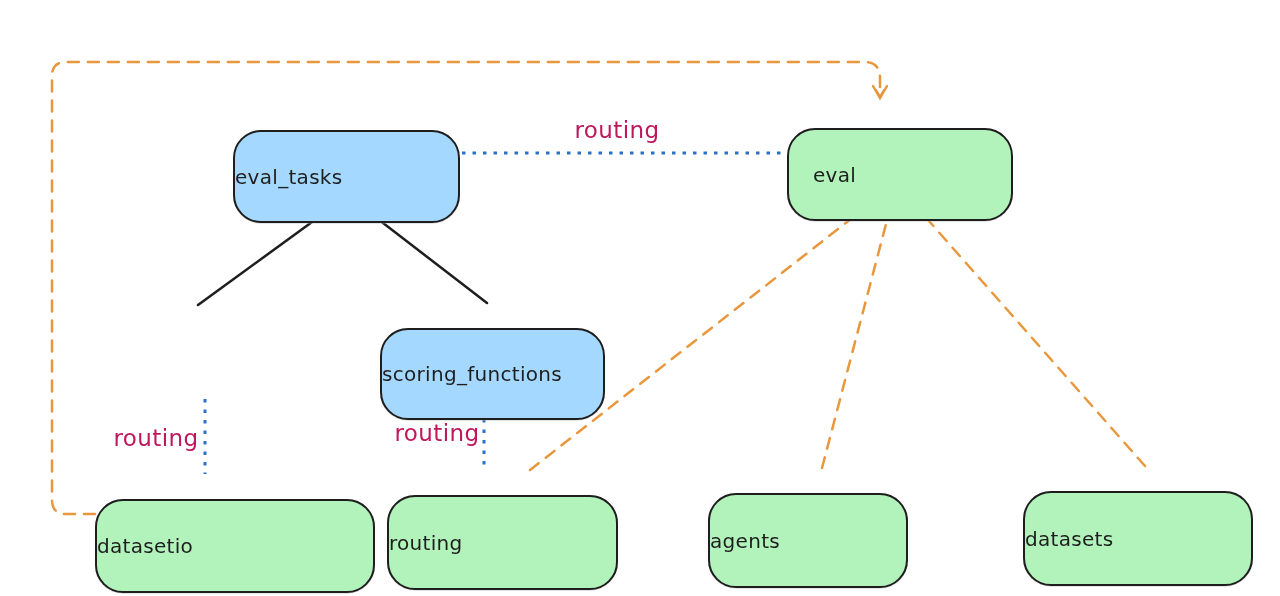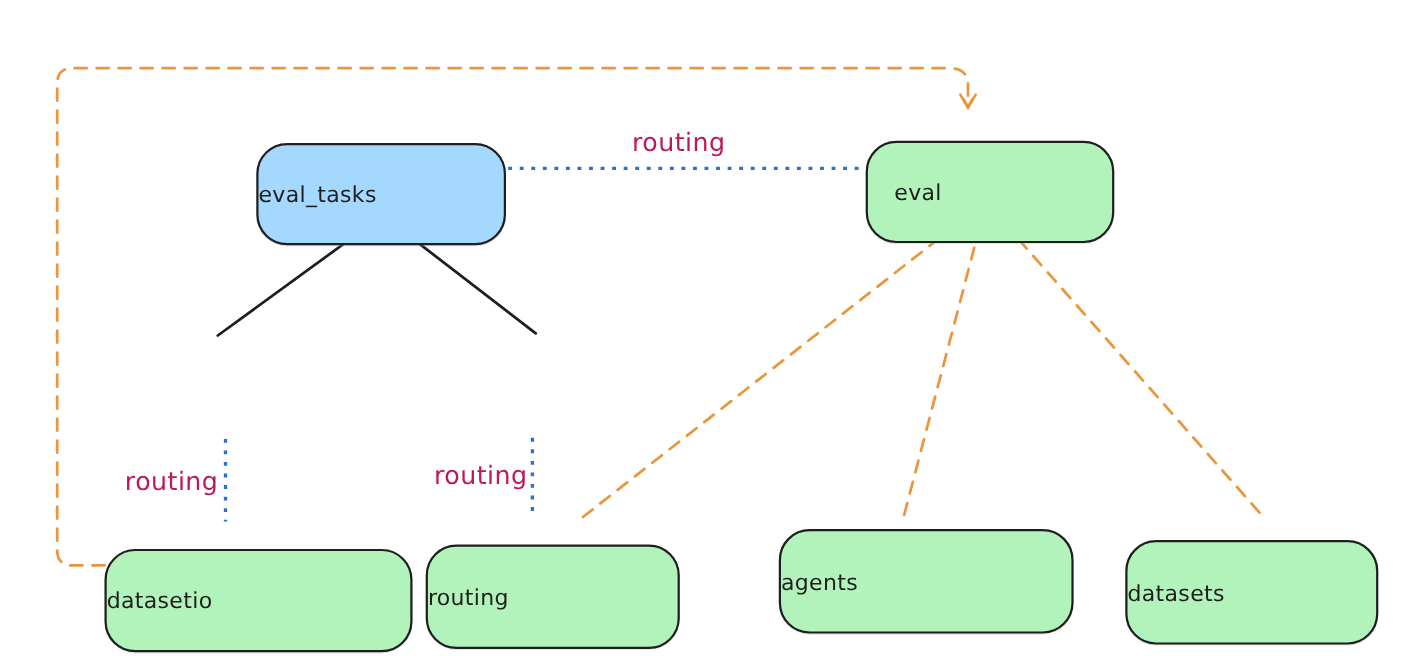--- a/index.html
+++ b/index.html
@@ -75,25 +75,28 @@
     </svg>
 <div class="edge-label" style="left: 617px; top: 130px;">routing</div>
     <div class="edge-label" style="left: 156px; top: 438px;">routing</div>
     <div class="edge-label" style="left: 437px; top: 433px;">routing</div>
     <div class="node" style="left: 233px; top: 107px; width: 227px; height: 93px; background: rgb(165, 216, 255);">
       <span>eval_tasks</span>
     </div>
     <div class="node" style="left: 787px; top: 105px; width: 226px; height: 93px; background: rgb(178, 242, 187); padding-left: 24px;">
       <span>eval</span>
     </div>
+    <div class="node" style="left: 380px; top: 305px; width: 225px; height: 92px; background: rgb(165, 216, 255);">
+      <span>scoring_functions</span>
+    </div>
     <div class="node" style="left: 95px; top: 476px; width: 280px; height: 94px; background: rgb(178, 242, 187);">
       <span>datasetio</span>
     </div>
     <div class="node" style="left: 387px; top: 472px; width: 231px; height: 95px; background: rgb(178, 242, 187);">
       <span>routing</span>
     </div>
-    <div class="node" style="left: 708px; top: 458px; width: 268px; height: 95px; background: rgb(178, 242, 187);">
+    <div class="node" style="left: 708px; top: 470px; width: 200px; height: 95px; background: rgb(178, 242, 187);">
       <span>agents</span>
     </div>
     <div class="node" style="left: 1023px; top: 468px; width: 230px; height: 95px; background: rgb(178, 242, 187);">
       <span>datasets</span>
     </div>
   </div>
 
 </body></html>

